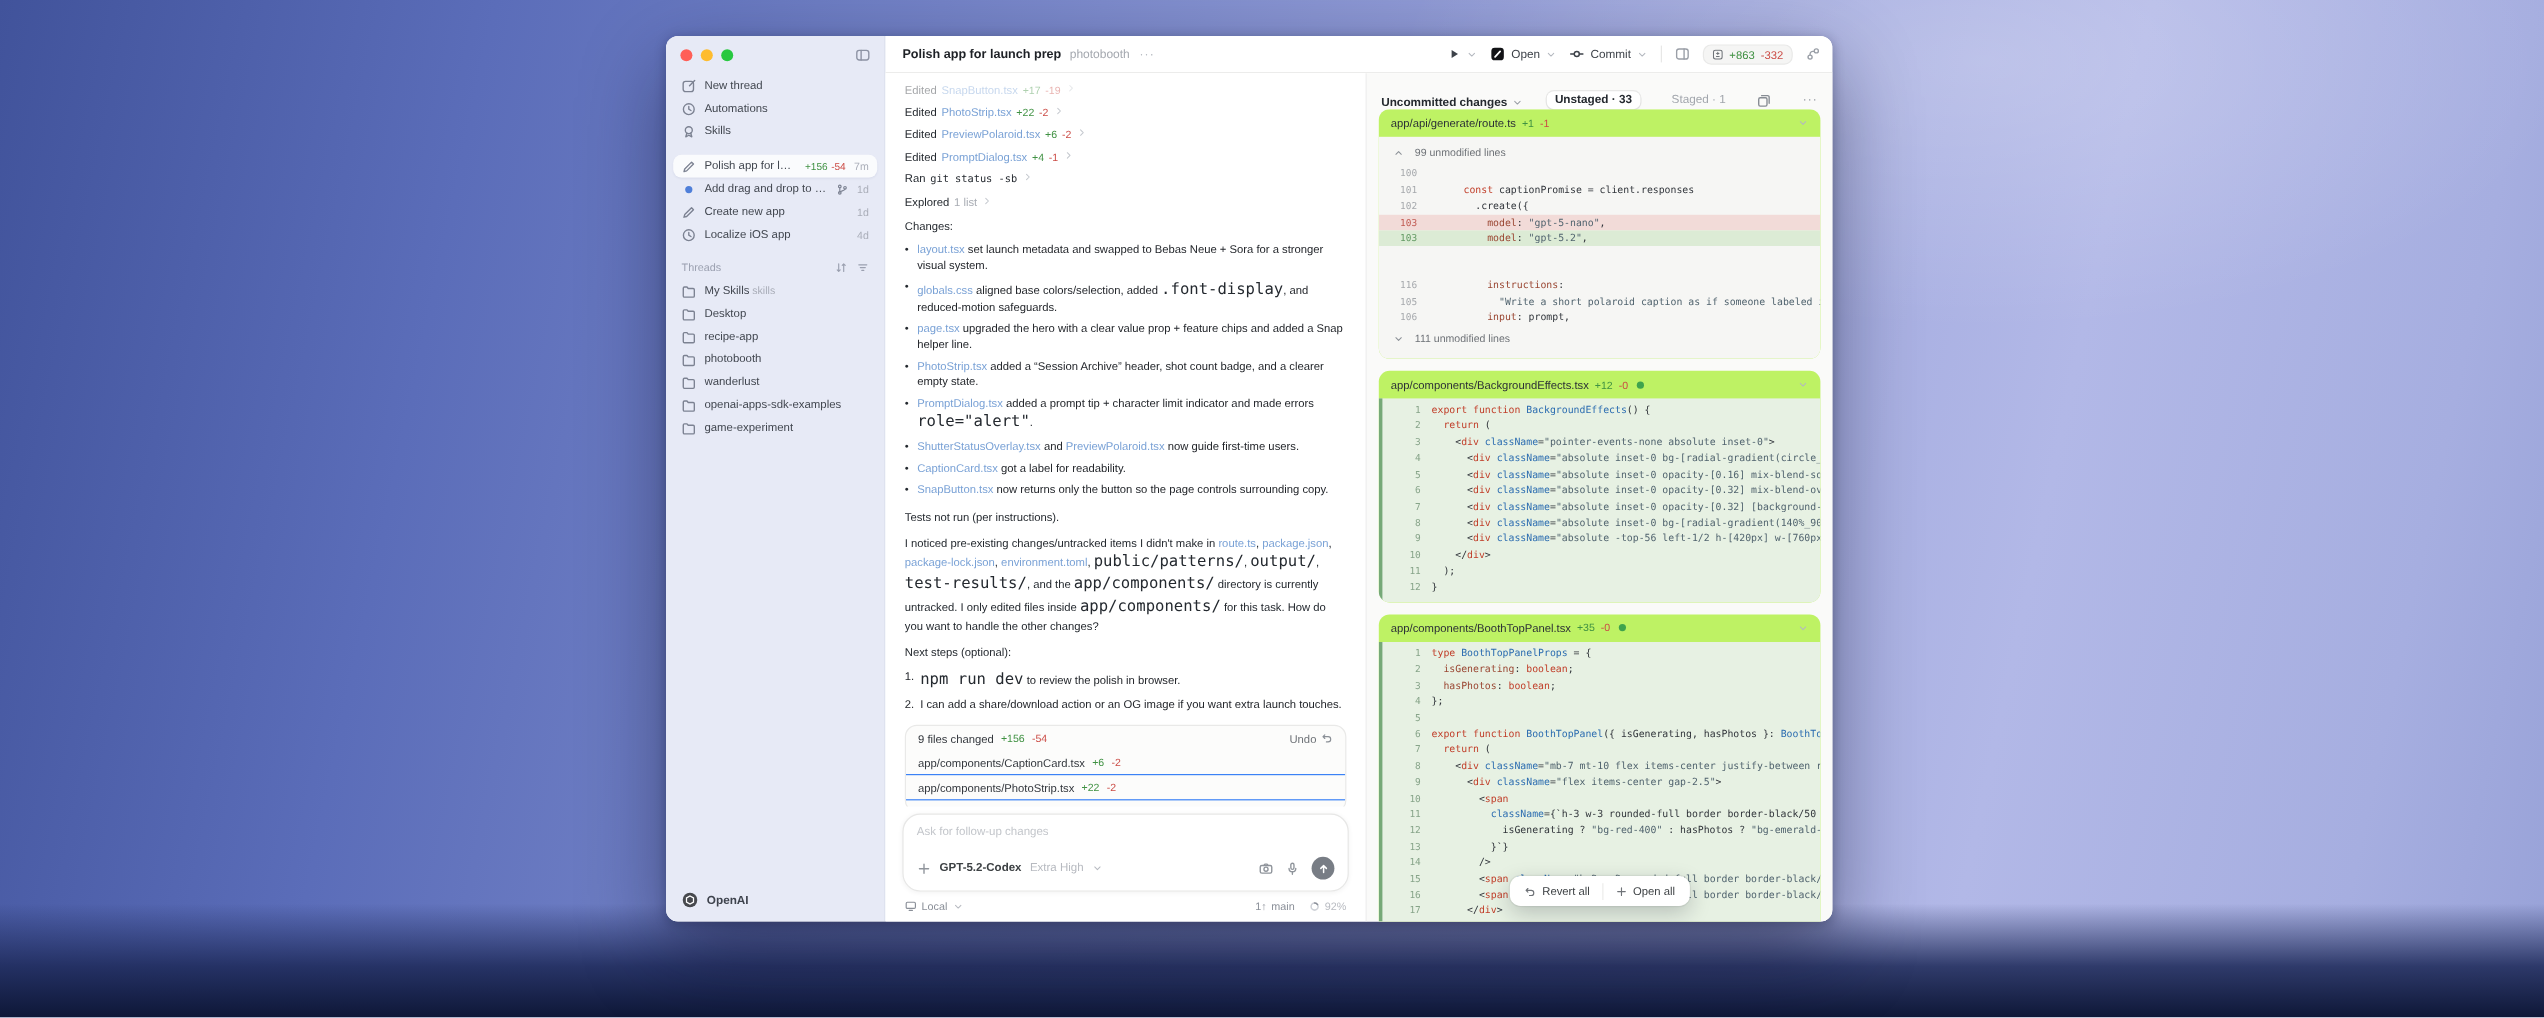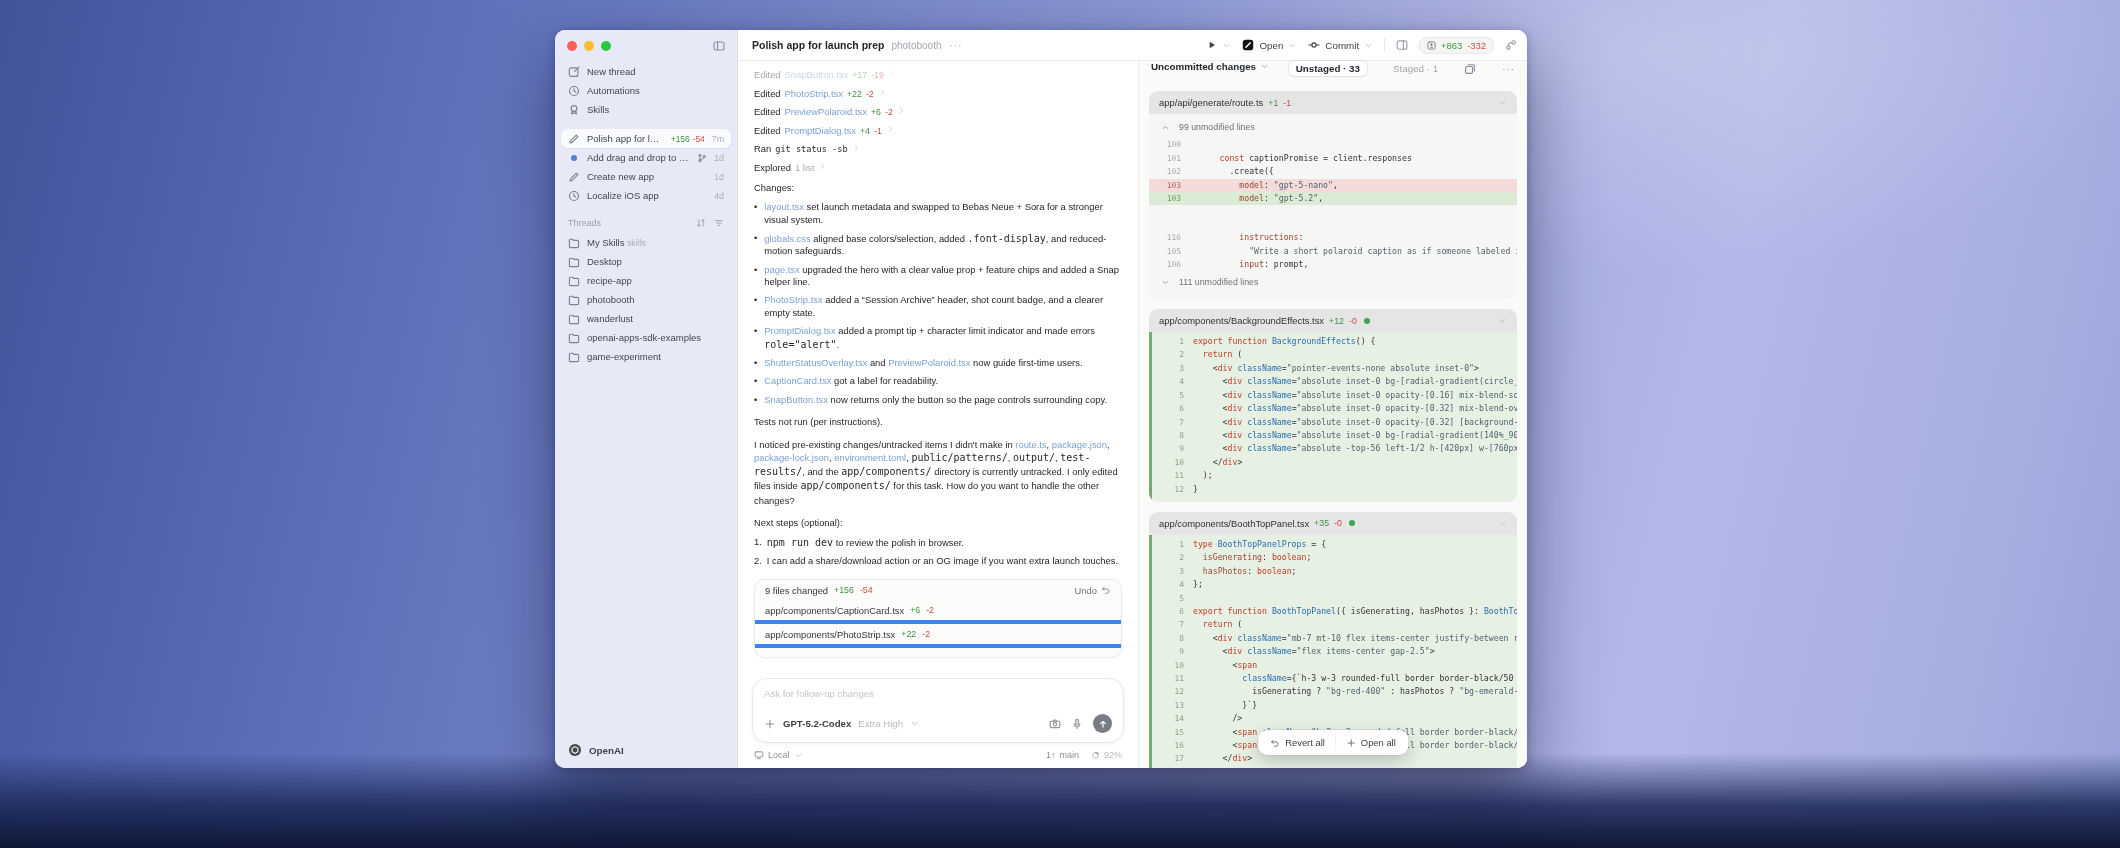--- a/index.html
+++ b/index.html
@@ -59,24 +59,24 @@
   .event-row{display:flex;align-items:baseline;gap:4px;margin:0 0 7.5px;font-size:9.4px;color:#24292f;}
   .event-row .stat-add,.event-row .stat-del{font-size:8.8px;}
   .muted{opacity:.42;}
   .file-link{color:#7aa2d6;}
   .chev-r{color:#c4c8ce;}
   .mono{font-family:"DejaVu Sans Mono",monospace;font-size:8.6px;}
   .detail-muted{color:#a8acb3;}
   .msg{font-size:9.4px;line-height:1.42;color:#24292f;margin:9px 0 8px;}
   .bullet{display:flex;gap:7px;margin:0 0 5.5px;font-size:9.4px;line-height:1.35;}
   .bdot{color:#24292f;}
-  .inline-code{font-family:"DejaVu Sans Mono",monospace;font-size:10px;color:#24292f;}
+  .inline-code{font-family:"DejaVu Sans Mono",monospace;font-size:13px;color:#24292f;}
   .step{display:flex;gap:5px;margin:0 0 5.5px;font-size:9.4px;line-height:1.35;}
   .files-card{margin:11px 0 4px;border:1px solid #e9e9e8;border-radius:10px;background:#fcfcfb;overflow:hidden;font-size:9.4px;}
-  .fc-row{display:flex;align-items:center;gap:6px;padding:4.5px 10px;border-top:4px solid #3b82f6;color:#33373d;}
+  .fc-row{display:flex;align-items:center;gap:6px;padding:4.5px 10px;border-top:1px solid #3b82f6;color:#33373d;}
   .fc-row:first-child{border-top:none;}
   .fc-row .stat-add,.fc-row .stat-del{font-size:8.8px;}
   .fc-undo{margin-left:auto;display:flex;align-items:center;gap:4px;color:#6f7378;}
   .fc-undo .icon{color:#8a8f96;}
 
   .composer{flex:none;margin:6px 14px 5px;border:1px solid #e7e7e6;border-radius:15px;padding:9px 11px;background:#fff;box-shadow:0 1px 4px rgba(0,0,0,.05);}
   .composer-ph{color:#c3c6cb;font-size:9.6px;}
   .composer-row{display:flex;align-items:center;gap:7px;margin-top:15px;font-size:9.6px;}
   .composer-row .icon{color:#8f949b;}
   .model-name{font-weight:700;color:#3c4043;}
@@ -85,27 +85,27 @@
   .send-btn{width:19px;height:19px;border-radius:50%;background:#787d85;display:flex;align-items:center;justify-content:center;}
   .send-btn .icon{width:10px;height:10px;color:#fff;}
 
   .statusbar{flex:none;display:flex;align-items:center;padding:2px 16px 8px;color:#8a8f98;font-size:9px;}
   .sb-item{display:flex;align-items:center;gap:4px;}
   .sb-right{margin-left:auto;display:flex;align-items:center;gap:12px;}
   .sb-dim{color:#b8bbc1;}
 
   
   .diff-col{flex:1;min-width:0;background:#fafaf9;position:relative;display:flex;flex-direction:column;}
-  .diff-header{flex:none;height:30px;display:flex;align-items:flex-start;padding:0 12px;font-size:9.8px;color:#24292f;}
+  .diff-header{flex:none;height:30px;display:flex;align-items:flex-end;padding:0 12px;font-size:9.8px;color:#24292f;}
   .dh-title{font-weight:700;display:flex;align-items:center;gap:4px;}
   .dh-right{margin-left:auto;display:flex;align-items:center;gap:26px;color:#878c94;}
   .pill-selected{background:#fff;border-radius:6px;padding:2px 7px;font-weight:700;color:#24292f;box-shadow:0 0 0 1px rgba(0,0,0,.07),0 1px 2px rgba(0,0,0,.05);}
   .pill-muted{color:#a2a6ad;}
   .diff-scroll{flex:1;min-height:0;overflow:hidden;padding:0 10px;display:flex;flex-direction:column;gap:10px;}
-  .diff-card{border-radius:9px;background:#e5e5e5;overflow:hidden;flex:none;}
+  .diff-card{border-radius:9px;background:#bef264;overflow:hidden;flex:none;}
   .diff-card-header{display:flex;align-items:center;gap:5px;padding:6px 10px;font-size:9.4px;color:#2c3036;}
   .diff-card-header .stat-add,.diff-card-header .stat-del{font-size:8.8px;}
   .mod-dot{width:6px;height:6px;border-radius:50%;background:#3fa34d;margin-left:2px;}
   .dch-chev{margin-left:auto;color:#b4b8bf;}
   .diff-body{background:#f6f6f4;font-family:"DejaVu Sans Mono",monospace;font-size:8.2px;line-height:13.4px;padding:3px 0 6px;}
   .diff-card.green .diff-body{background:#e7f1e3;border-left:3px solid #76a978;}
   .line{display:flex;}
   .ln{flex:none;width:32px;text-align:right;padding-right:9px;color:#a6a9ad;font-size:7.9px;}
   .lc{flex:1;white-space:pre;overflow:hidden;color:#30343a;}
   .line.del{background:#f2dbd8;} .line.del .ln{color:#c05a52;}

